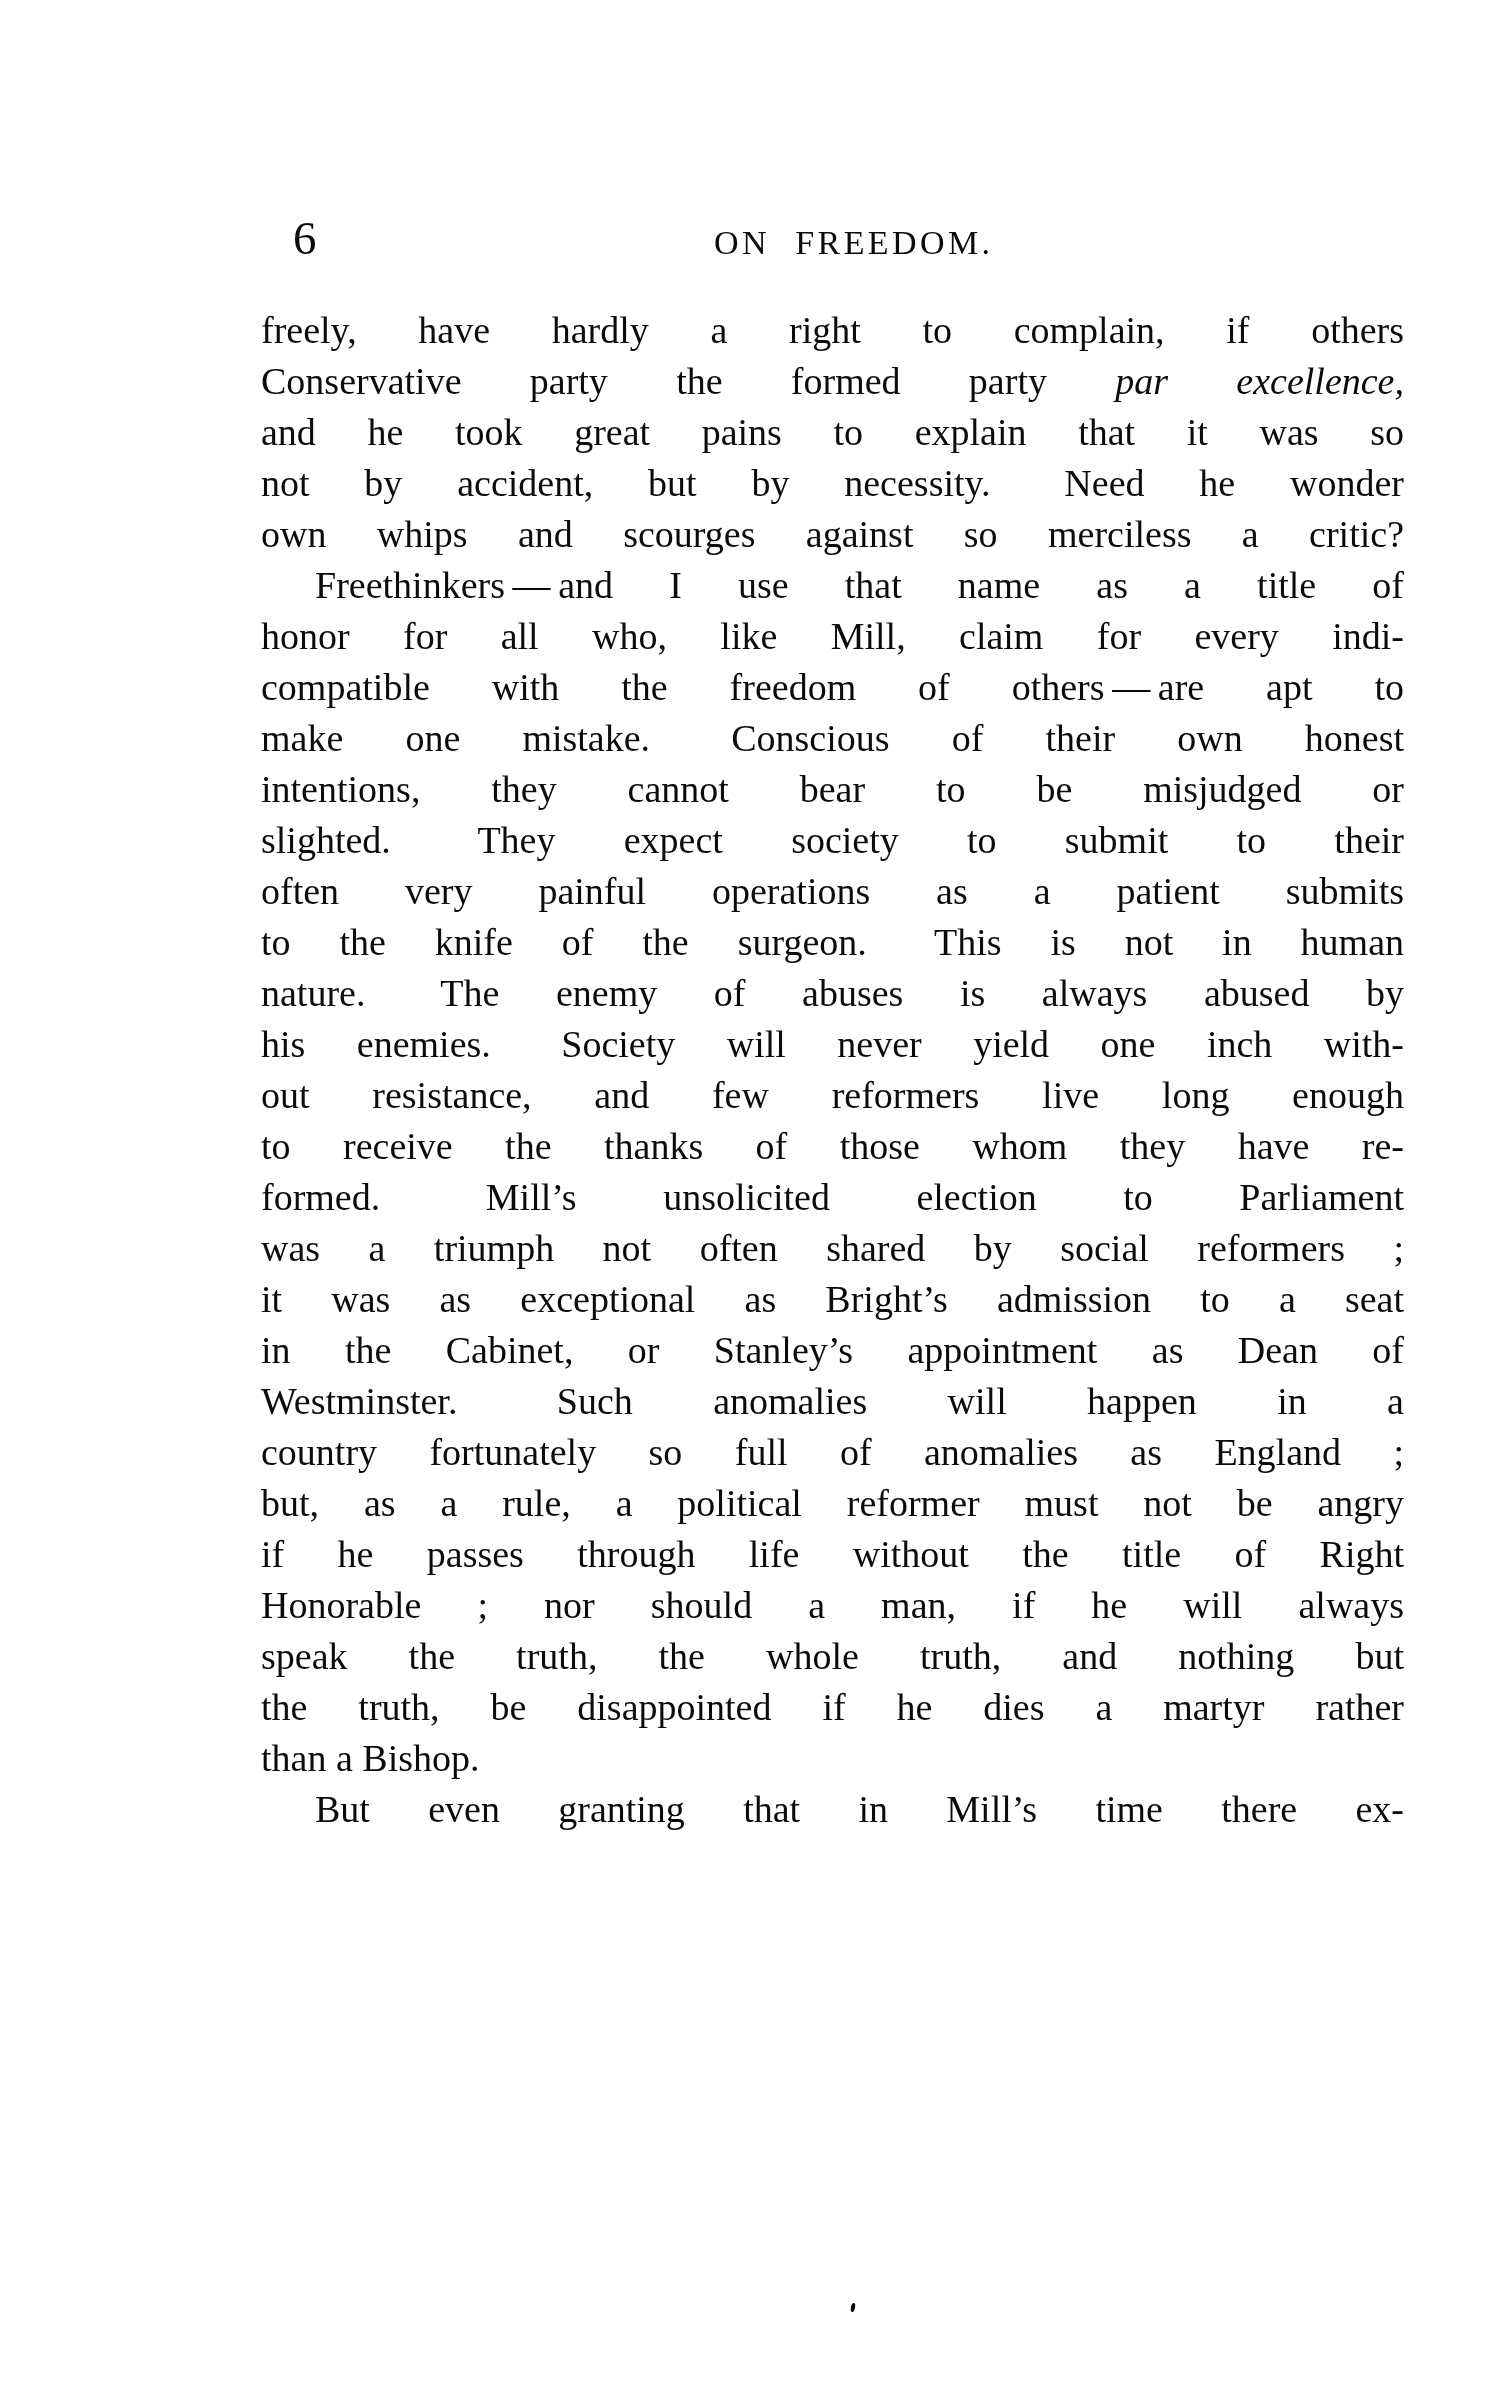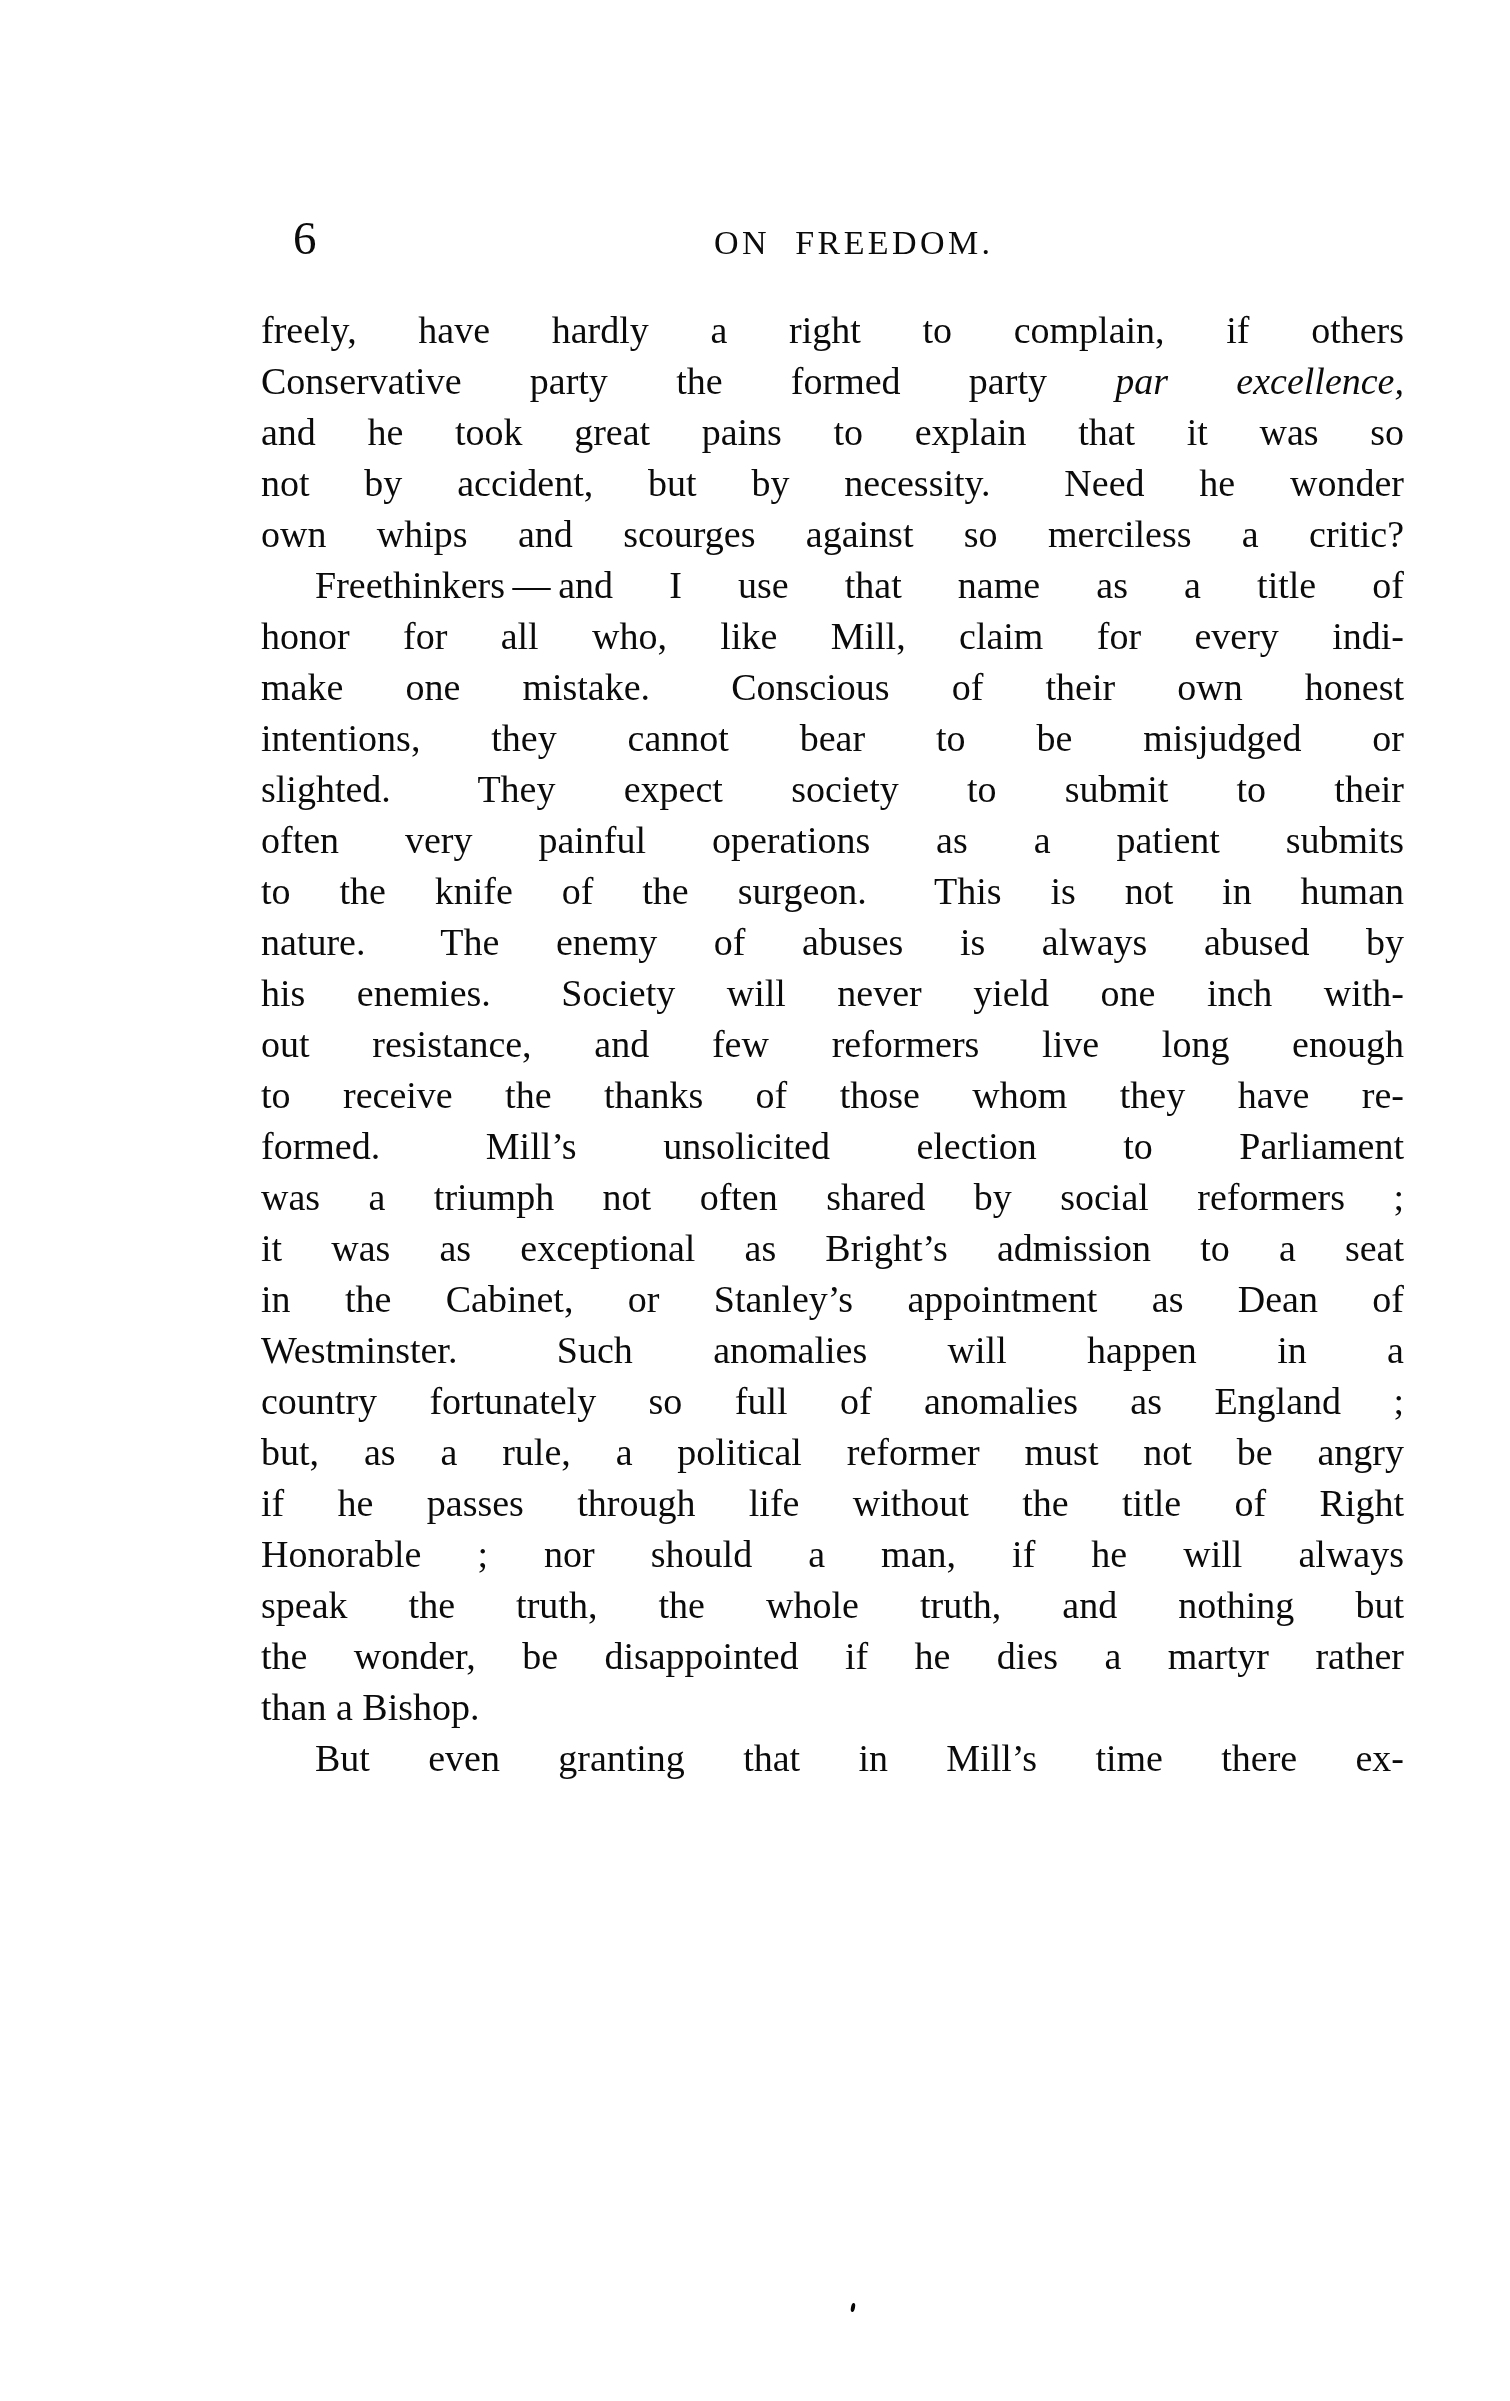--- a/index.html
+++ b/index.html
@@ -54,40 +54,41 @@
   </div>
 
   <div class="body-text">
       <div class="line"><span>freely, have hardly a right to complain, if others</span></div>
       <div class="line"><span>Conservative party the formed party </span><span class="it">par excellence,</span></div>
       <div class="line"><span>and he took great pains to explain that it was so</span></div>
       <div class="line"><span>not by accident, but by necessity.  Need he wonder</span></div>
       <div class="line"><span>own whips and scourges against so merciless a critic?</span></div>
       <div class="line indent"><span>Freethinkers — and I use that name as a title of</span></div>
       <div class="line"><span>honor for all who, like Mill, claim for every indi-</span></div>
+      <div class="line"><span>compatible with the freedom of others — are apt to</span></div>
       <div class="line"><span>make one mistake.  Conscious of their own honest</span></div>
       <div class="line"><span>intentions, they cannot bear to be misjudged or</span></div>
       <div class="line"><span>slighted.  They expect society to submit to their</span></div>
       <div class="line"><span>often very painful operations as a patient submits</span></div>
       <div class="line"><span>to the knife of the surgeon.  This is not in human</span></div>
       <div class="line"><span>nature.  The enemy of abuses is always abused by</span></div>
       <div class="line"><span>his enemies.  Society will never yield one inch with-</span></div>
       <div class="line"><span>out resistance, and few reformers live long enough</span></div>
       <div class="line"><span>to receive the thanks of those whom they have re-</span></div>
       <div class="line"><span>formed.  Mill’s unsolicited election to Parliament</span></div>
       <div class="line"><span>was a triumph not often shared by social reformers ;</span></div>
       <div class="line"><span>it was as exceptional as Bright’s admission to a seat</span></div>
       <div class="line"><span>in the Cabinet, or Stanley’s appointment as Dean of</span></div>
       <div class="line"><span>Westminster.  Such anomalies will happen in a</span></div>
       <div class="line"><span>country fortunately so full of anomalies as England ;</span></div>
       <div class="line"><span>but, as a rule, a political reformer must not be angry</span></div>
       <div class="line"><span>if he passes through life without the title of Right</span></div>
       <div class="line"><span>Honorable ; nor should a man, if he will always</span></div>
       <div class="line"><span>speak the truth, the whole truth, and nothing but</span></div>
-      <div class="line"><span>the wonder, be disappointed if he dies a martyr rather</span></div>
+      <div class="line"><span>the truth, be disappointed if he dies a martyr rather</span></div>
       <div class="line short"><span>than a Bishop.</span></div>
       <div class="line indent"><span>But even granting that in Mill’s time there ex-</span></div>
     </div>
 
   <div class="ink-speck" style="left: 851px; top: 2303px;"></div>
 
 </div>
 
 
 </body></html>

